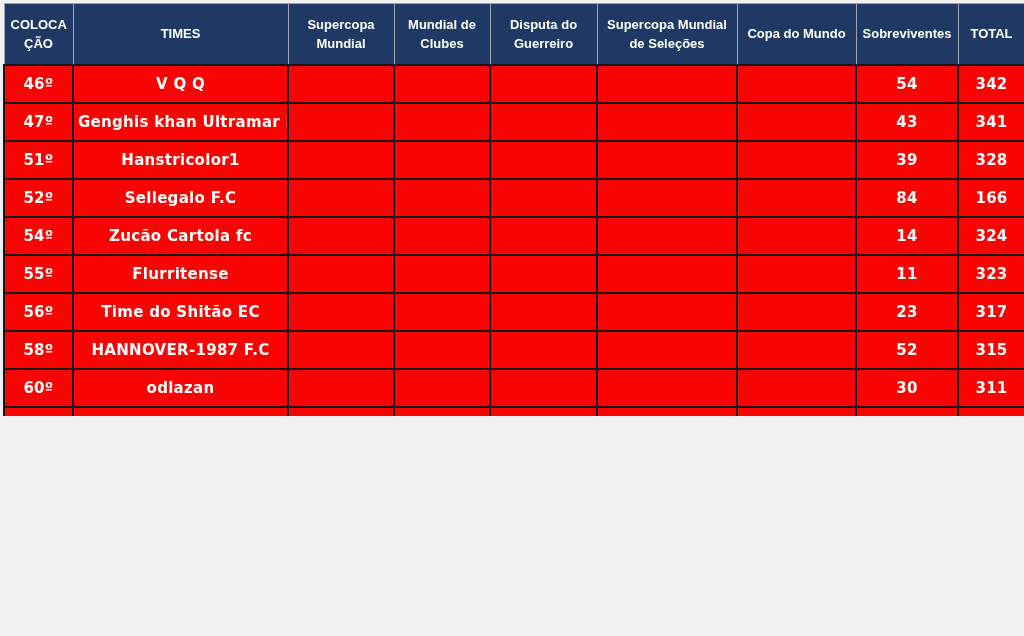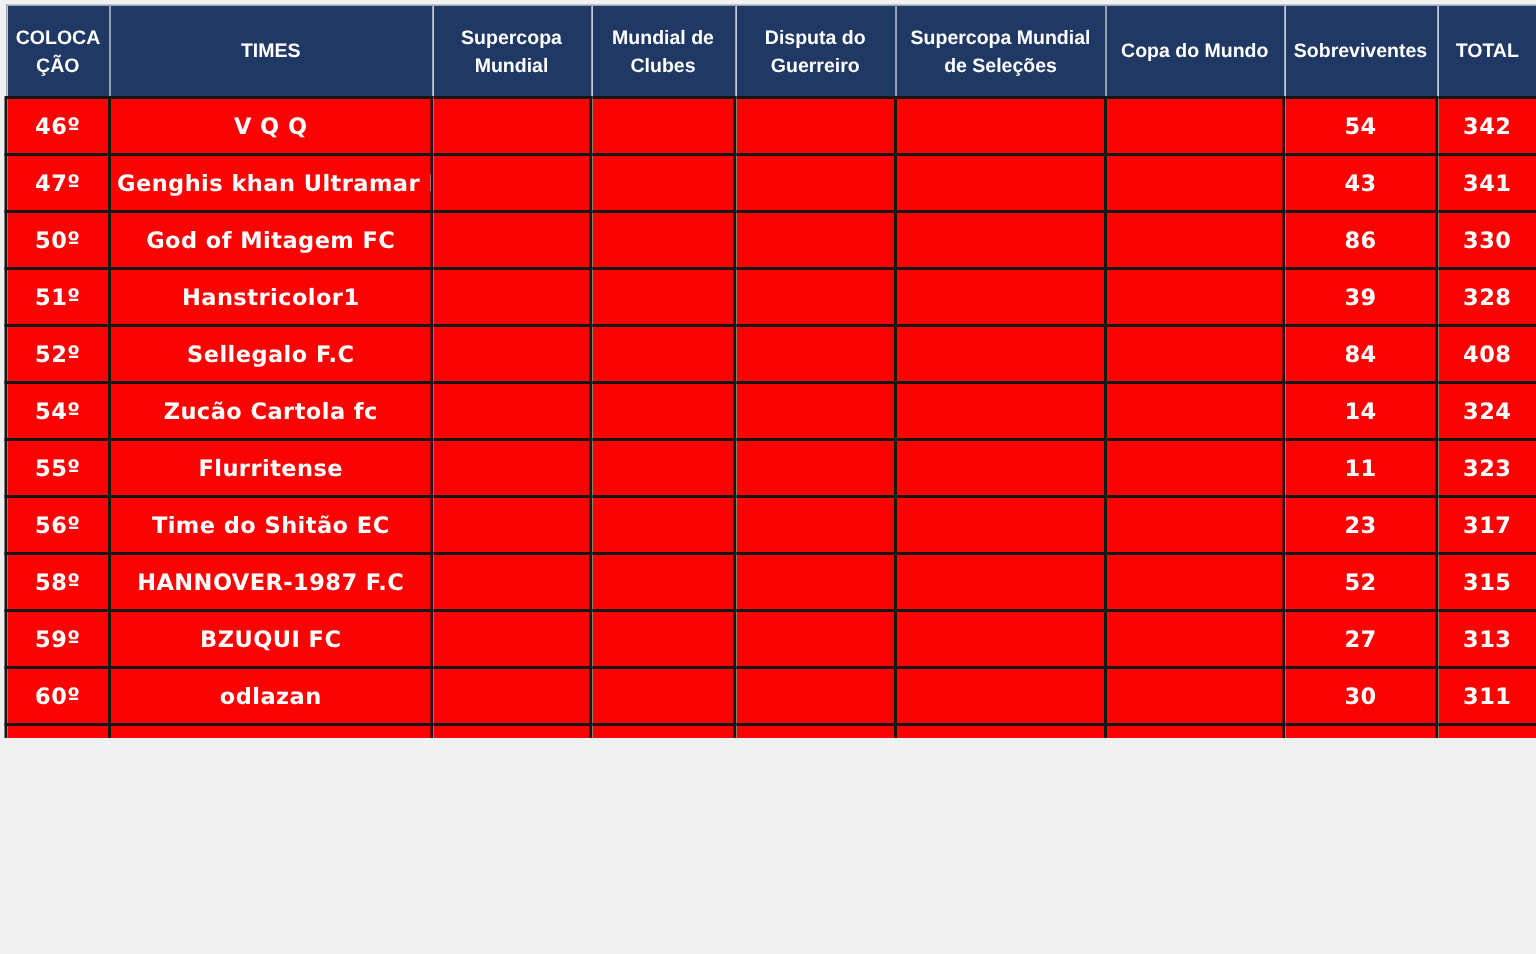--- a/index.html
+++ b/index.html
@@ -98,51 +98,40 @@
         <td>Genghis khan Ultramar FC</td>
         <td></td>
         <td></td>
         <td></td>
         <td></td>
         <td></td>
         <td>43</td>
         <td>341</td>
       </tr>
       <tr>
-        <td>50º</td>
-        <td>God of Mitagem FC</td>
-        <td></td>
-        <td></td>
-        <td></td>
-        <td></td>
-        <td></td>
-        <td>86</td>
-        <td>330</td>
-      </tr>
-      <tr>
         <td>51º</td>
         <td>Hanstricolor1</td>
         <td></td>
         <td></td>
         <td></td>
         <td></td>
         <td></td>
         <td>39</td>
         <td>328</td>
       </tr>
       <tr>
         <td>52º</td>
         <td>Sellegalo F.C</td>
         <td></td>
         <td></td>
         <td></td>
         <td></td>
         <td></td>
         <td>84</td>
-        <td>408</td>
+        <td>166</td>
       </tr>
       <tr>
         <td>54º</td>
         <td>Zucão Cartola fc</td>
         <td></td>
         <td></td>
         <td></td>
         <td></td>
         <td></td>
         <td>14</td>
@@ -175,31 +164,20 @@
         <td>HANNOVER-1987 F.C</td>
         <td></td>
         <td></td>
         <td></td>
         <td></td>
         <td></td>
         <td>52</td>
         <td>315</td>
       </tr>
       <tr>
-        <td>59º</td>
-        <td>BZUQUI FC</td>
-        <td></td>
-        <td></td>
-        <td></td>
-        <td></td>
-        <td></td>
-        <td>27</td>
-        <td>313</td>
-      </tr>
-      <tr>
         <td>60º</td>
         <td>odlazan</td>
         <td></td>
         <td></td>
         <td></td>
         <td></td>
         <td></td>
         <td>30</td>
         <td>311</td>
       </tr>

